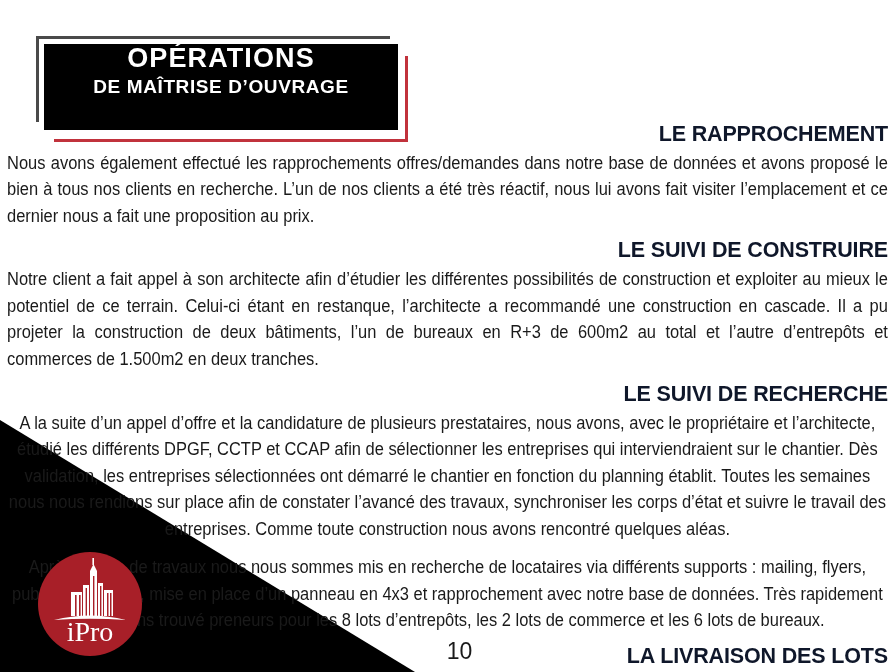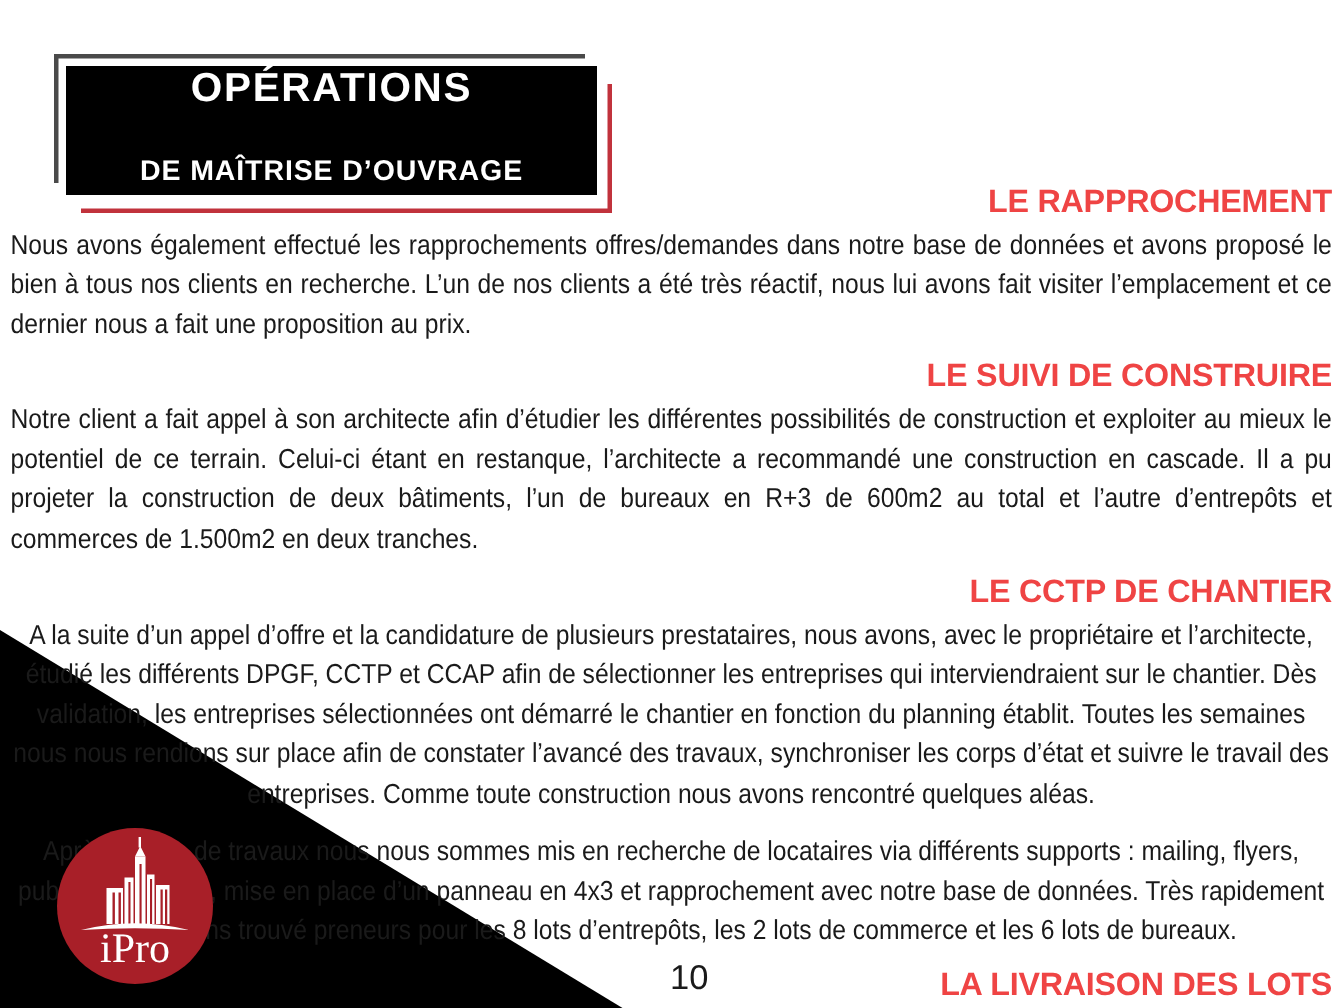--- a/index.html
+++ b/index.html
@@ -67,48 +67,48 @@
     position: absolute;
     left: 0;
     top: 0;
     width: 100%;
     height: 100%;
     background: #000000;
     color: #ffffff;
     display: flex;
     flex-direction: column;
     align-items: center;
-    justify-content: space-between;
+    justify-content: flex-start;
     box-sizing: border-box;
     padding-bottom: 4px;
   }
   #title-main {
     font-size: 27px;
     font-weight: bold;
     letter-spacing: 1.1px;
     line-height: 1.05;
   }
   #title-sub {
     font-size: 19px;
     font-weight: bold;
     letter-spacing: 0.6px;
     line-height: 1.15;
-    margin-top: 16px;
+    margin-top: 4px;
   }
 
   
   #content {
     position: absolute;
     left: 7px;
     top: 122px;
     width: 881px;
   }
 
   .section-heading {
-    color: #ef4444;
+    color: #0f172a;
     font-weight: bold;
     font-size: 21.5px;
     letter-spacing: -0.15px;
     text-align: right;
     line-height: 1.15;
     margin: 0;
     white-space: nowrap;
   }
 
   .body-text {
@@ -192,21 +192,21 @@
       <h2 class="section-heading">LE RAPPROCHEMENT</h2>
       <p class="body-text align-justify">Nous avons également effectué les rapprochements offres/demandes dans notre base de données et avons proposé le bien à tous nos clients en recherche. L’un de nos clients a été très réactif, nous lui avons fait visiter l’emplacement et ce dernier nous a fait une proposition au prix.</p>
     </div>
 
     <div class="sec-permis">
       <h2 class="section-heading">LE SUIVI DE CONSTRUIRE</h2>
       <p class="body-text align-justify">Notre client a fait appel à son architecte afin d’étudier les différentes possibilités de construction et exploiter au mieux le potentiel de ce terrain. Celui-ci étant en restanque, l’architecte a recommandé une construction en cascade. Il a pu projeter la construction de deux bâtiments, l’un de bureaux en R+3 de 600m2 au total et l’autre d’entrepôts et commerces de 1.500m2 en deux tranches.</p>
     </div>
 
     <div class="sec-suivi">
-      <h2 class="section-heading">LE CCTP DE CHANTIER</h2>
+      <h2 class="section-heading">LE SUIVI DE RECHERCHE</h2>
       <p class="body-text centered align-center">A la suite d’un appel d’offre et la candidature de plusieurs prestataires, nous avons, avec le propriétaire et l’architecte, étudié les différents DPGF, CCTP et CCAP afin de sélectionner les entreprises qui interviendraient sur le chantier. Dès validation, les entreprises sélectionnées ont démarré le chantier en fonction du planning établit. Toutes les semaines nous nous rendions sur place afin de constater l’avancé des travaux, synchroniser les corps d’état et suivre le travail des entreprises. Comme toute construction nous avons rencontré quelques aléas.</p>
     </div>
 
     <div class="sec-recherche">
       <p class="body-text centered align-center">Après 8 mois de travaux nous nous sommes mis en recherche de locataires via différents supports : mailing, flyers, publicités internet, mise en place d’un panneau en 4x3 et rapprochement avec notre base de données. Très rapidement  nous avons trouvé preneurs pour les 8 lots d’entrepôts, les 2 lots de commerce et les 6 lots de bureaux.</p>
     </div>
 
     <div class="sec-livraison">
       <h2 class="section-heading">LA LIVRAISON DES LOTS</h2>
 

